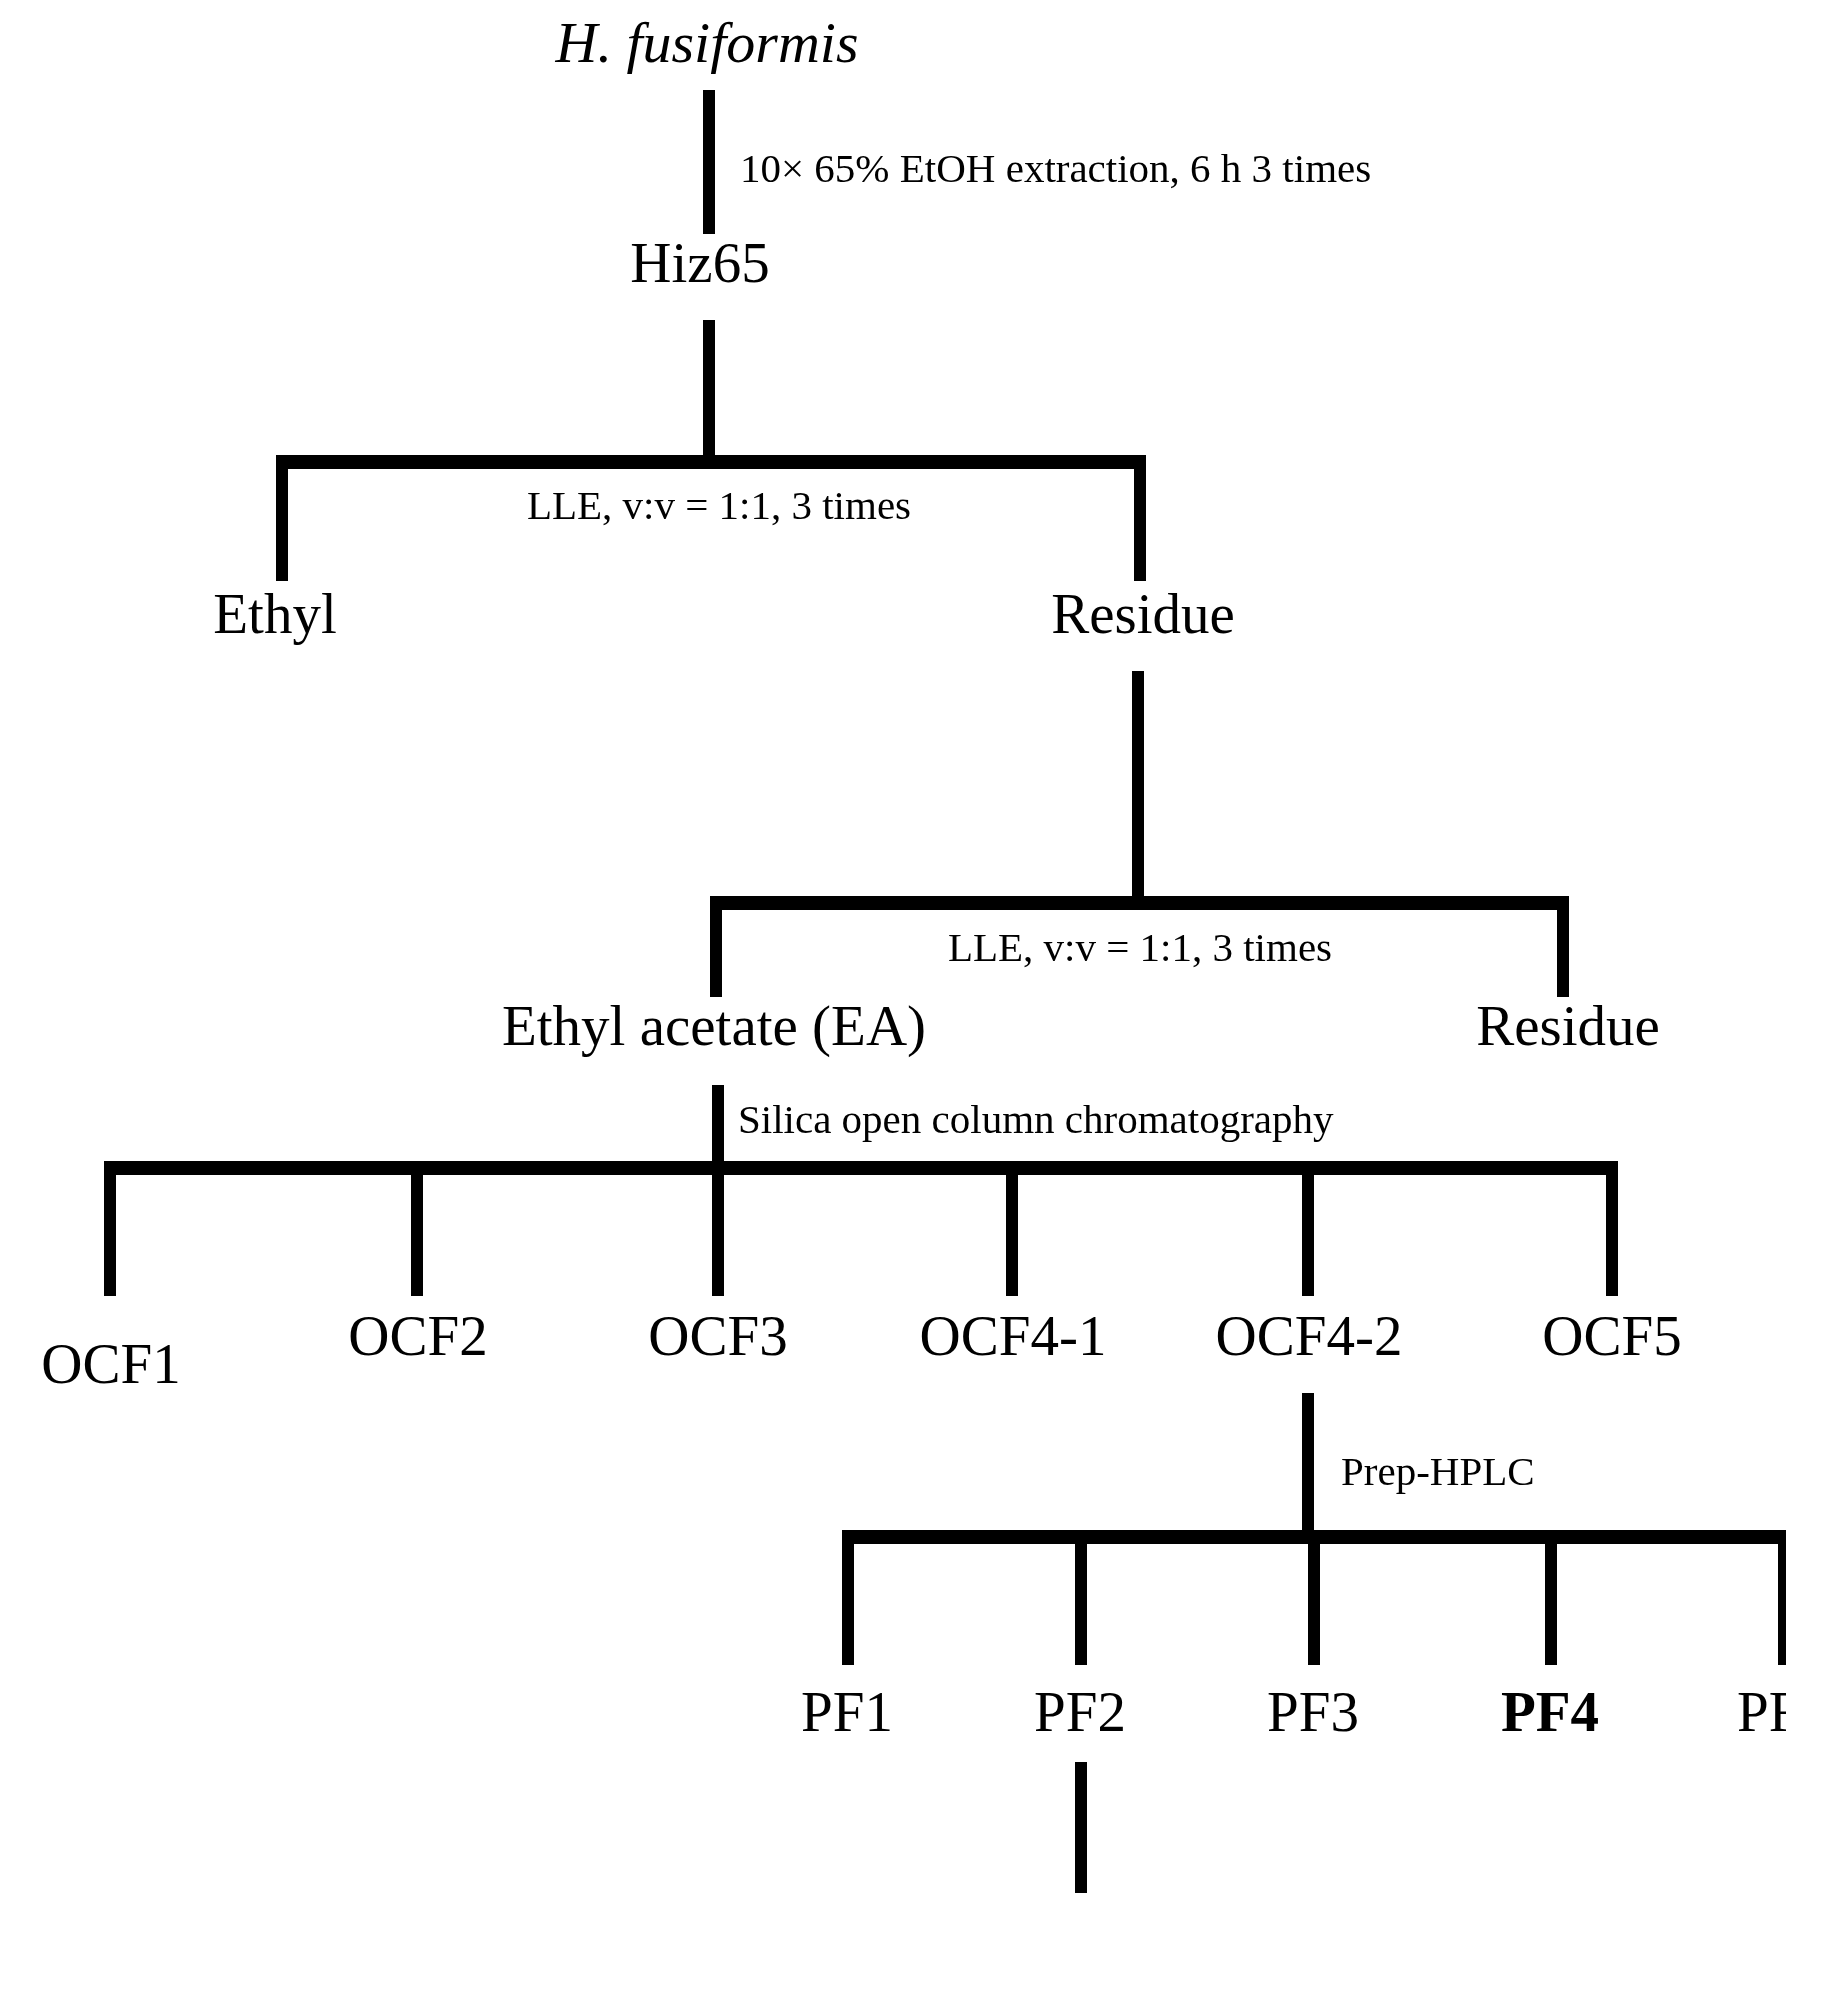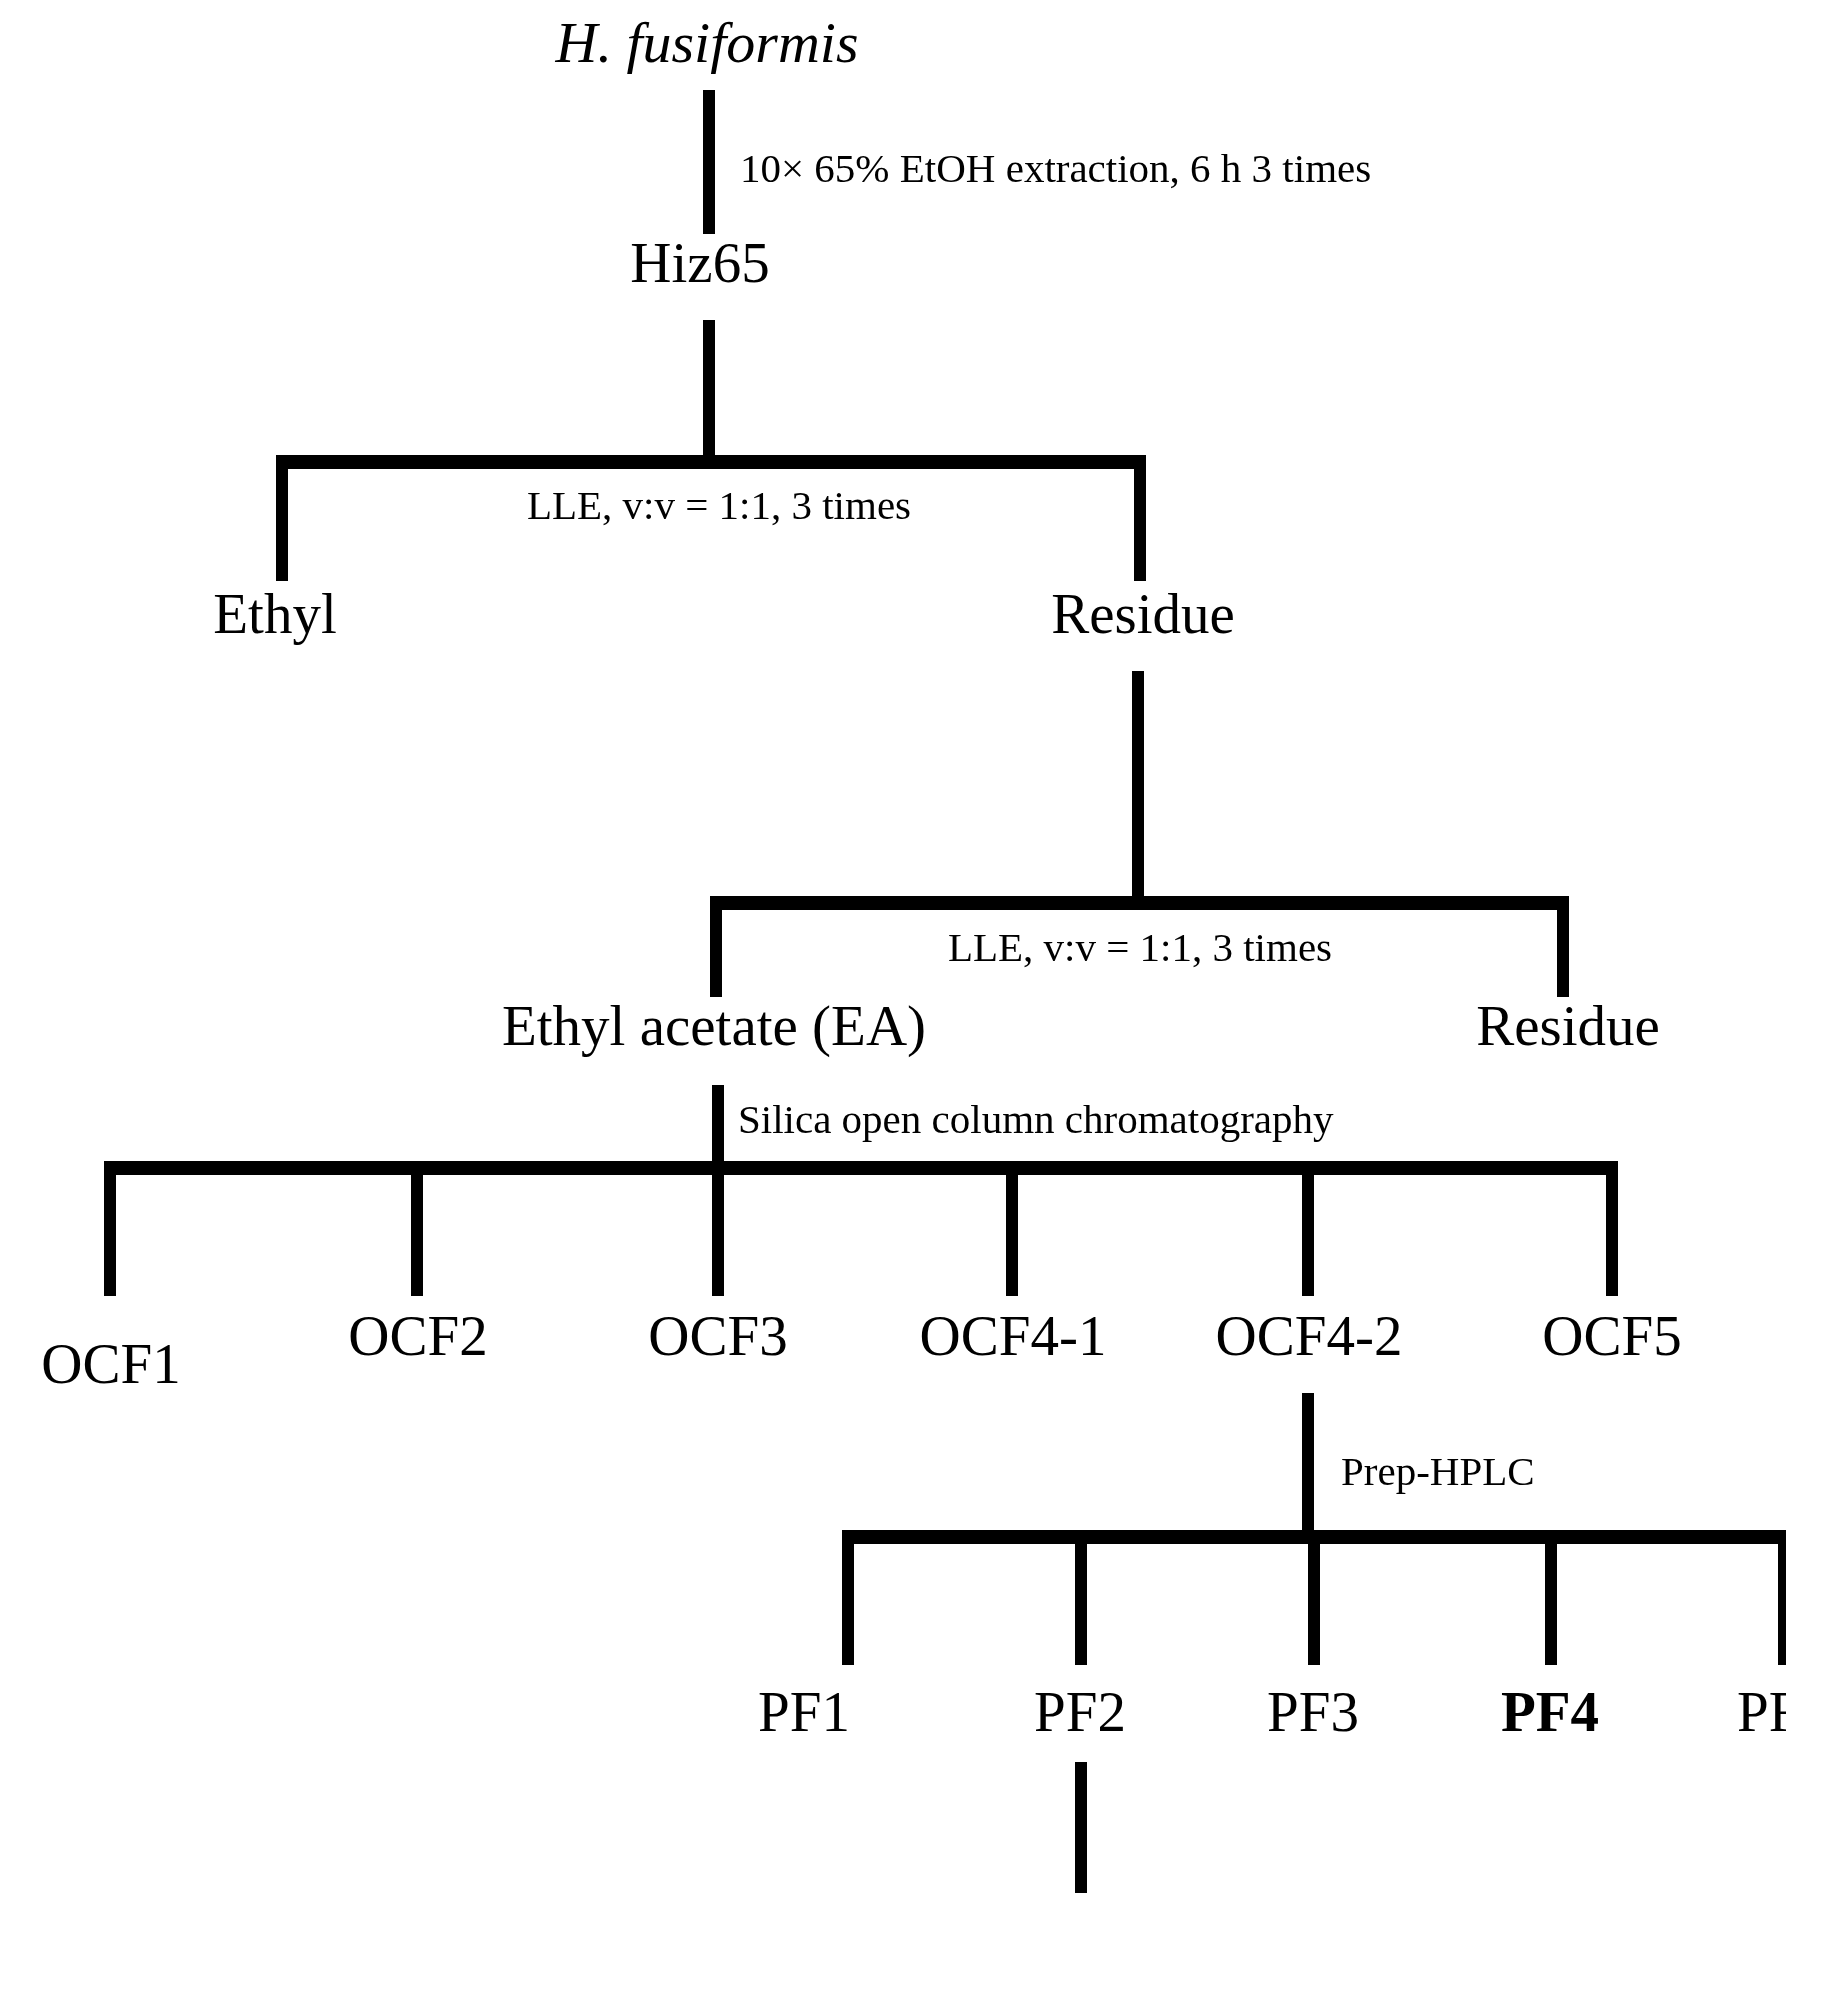--- a/index.html
+++ b/index.html
@@ -115,21 +115,21 @@
 
   <div class="node" style="left:111px; top:1305px;margin-top:28px;">OCF1</div>
   <div class="node" style="left:418px; top:1305px;">OCF2</div>
   <div class="node" style="left:718px; top:1305px;">OCF3</div>
   <div class="node" style="left:1013px; top:1305px;">OCF4-1</div>
   <div class="node" style="left:1309px; top:1305px;">OCF4-2</div>
   <div class="node" style="left:1612px; top:1305px;">OCF5</div>
 
   <div class="plabel" style="left:1341px; top:1447px;">Prep-HPLC</div>
 
-  <div class="node" style="left:804px; top:1681px;font-family:Liberation Serif, serif;">PF1</div>
+  <div class="node" style="left:847px; top:1681px;font-family:Liberation Serif, serif;">PF1</div>
   <div class="node" style="left:1080px; top:1681px;">PF2</div>
   <div class="node" style="left:1313px; top:1681px;">PF3</div>
   <div class="node" style="left:1550px; top:1681px;font-weight:bold;">PF4</div>
   <div class="node" style="left:1783px; top:1681px;">PF5</div>
 
 
 </div>
 
 
 </body></html>

